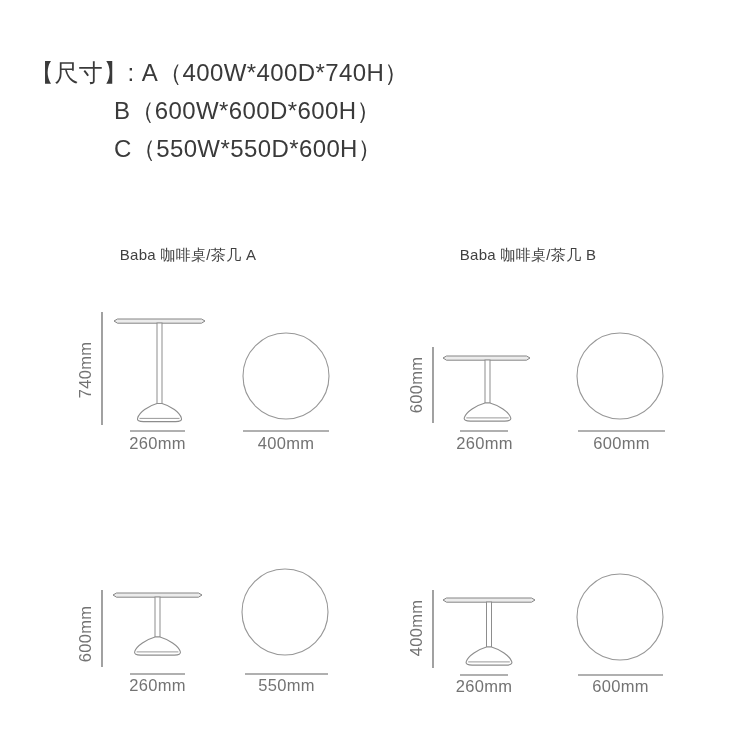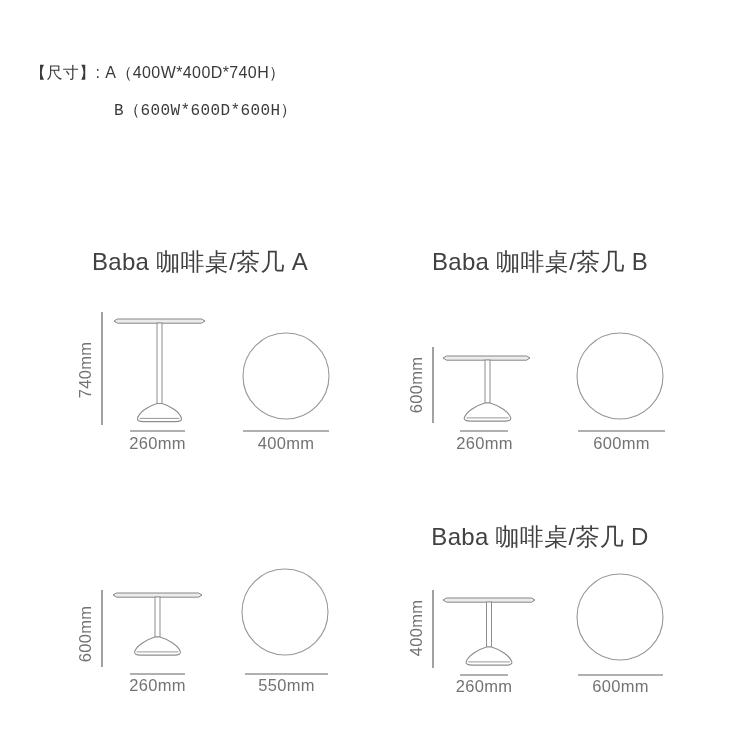--- a/index.html
+++ b/index.html
@@ -3,53 +3,54 @@
 <meta charset="utf-8">
 <style>
   html, body { margin:0; padding:0; background:#ffffff; }
   .page {
     position:relative; width:750px; height:748px; background:#ffffff;
     font-family:"Liberation Sans", sans-serif; overflow:hidden;
   }
   
   .size-header {
     position:absolute; left:30px; top:54px;
-    font-size:16px; line-height:38px; color:#3a3a3a; letter-spacing:0.4px;
+    font-size:24px; line-height:38px; color:#3a3a3a; letter-spacing:0.4px;
     white-space:nowrap;
   }
-  .size-line.indent { padding-left:84px;font-family:Liberation Mono, monospace; }
+  .size-line.indent { padding-left:84px; }
   
   .panel { position:absolute; }
   .panel-a { left:60px;  top:240px; width:300px; height:220px; }
   .panel-b { left:400px; top:240px; width:300px; height:220px; }
   .panel-c { left:60px;  top:515px; width:300px; height:185px; }
   .panel-d { left:400px; top:515px; width:300px; height:185px; }
   .panel-title {
-    position:absolute; top:6px; left:12px; width:256px; text-align:center;
-    font-size:24px; color:#414141; letter-spacing:0.3px; white-space:nowrap;
+    position:absolute; top:6px; left:0; width:256px; text-align:center;
+    font-size:15px; color:#414141; letter-spacing:0.3px; white-space:nowrap;
   }
   .diagram { position:absolute; left:0; top:0; display:block; }
   
   .dim      { stroke:#636363; stroke-width:1.2; }
   .dim-label{ font-size:16.5px; fill:#737373; letter-spacing:0.3px;
               font-family:"Liberation Sans", sans-serif; }
   .top-slab { fill:#ececec; stroke:#858585; stroke-width:1; stroke-linejoin:round; }
   .col      { fill:#ffffff; stroke:#8d8d8d; stroke-width:1; }
   .base     { fill:#ffffff; stroke:#8d8d8d; stroke-width:1.1; stroke-linejoin:round; }
   .rim      { stroke:#8d8d8d; stroke-width:0.9; }
   .topview  { fill:none; stroke:#979797; stroke-width:1.1; }
 </style>
 </head>
 <body>
 
 <div class="page">
 
   <div class="size-header">
     <div class="size-line"><span>【尺寸】: </span><span>A（400W*400D*740H）</span></div>
     <div class="size-line indent"><span>B（600W*600D*600H）</span></div>
+    <div class="size-line indent"><span>C（550W*550D*600H）</span></div>
   </div>
 
   <div class="panel panel-a">
     <div class="panel-title">Baba 咖啡桌/茶几 A</div>
     <svg class="diagram" width="300" height="220" viewBox="0 0 300 220">
       <line class="dim" x1="42" y1="72" x2="42" y2="185"></line>
       <text class="dim-label" x="25" y="130" transform="rotate(-90 25 130)" text-anchor="middle" dominant-baseline="central">740mm</text>
       <path class="top-slab" d="M 54,81 L 57.5,79 L 141.5,79 L 145,81 L 141.5,83.2 L 57.5,83.2 Z"></path>
       <rect class="col" x="97" y="83" width="5" height="80.5"></rect>
       <path class="base" d="M 97,163.5 C 88,166 79.5,172 77.6,178 C 76.6,180.6 79.4,181.6 83.4,181.6 L 115.6,181.6 C 119.6,181.6 122.4,180.6 121.4,178 C 119.5,172 111,166 102,163.5 Z"></path>
@@ -89,21 +90,20 @@
       <line class="rim" x1="76.6" y1="136.9" x2="118.4" y2="136.9"></line>
       <line class="dim" x1="70" y1="159" x2="125" y2="159"></line>
       <text class="dim-label" x="97.5" y="176" text-anchor="middle">260mm</text>
       <circle class="topview" cx="225" cy="97" r="43"></circle>
       <line class="dim" x1="185" y1="159" x2="268" y2="159"></line>
       <text class="dim-label" x="226.5" y="176" text-anchor="middle">550mm</text>
     </svg>
   </div>
 
   <div class="panel panel-d">
-    <div class="panel-title">Baba 咖啡桌/茶几 D</div>
     <svg class="diagram" width="300" height="185" viewBox="0 0 300 185">
       <line class="dim" x1="33" y1="75" x2="33" y2="153"></line>
       <text class="dim-label" x="16" y="113" transform="rotate(-90 16 113)" text-anchor="middle" dominant-baseline="central">400mm</text>
       <path class="top-slab" d="M 43,85 L 46.5,83 L 131.5,83 L 135,85 L 131.5,87.2 L 46.5,87.2 Z"></path>
       <rect class="col" x="86.5" y="87" width="5" height="45"></rect>
       <path class="base" d="M 86.5,132 C 78,134.5 68.3,140.5 66.3,146.5 C 65.3,149.1 68.1,150.1 72.1,150.1 L 105.9,150.1 C 109.9,150.1 112.7,149.1 111.7,146.5 C 109.7,140.5 100,134.5 91.5,132 Z"></path>
       <line class="rim" x1="68.2" y1="146.9" x2="109.8" y2="146.9"></line>
       <line class="dim" x1="60" y1="160" x2="108" y2="160"></line>
       <text class="dim-label" x="84" y="177" text-anchor="middle">260mm</text>
       <circle class="topview" cx="220" cy="102" r="43"></circle>

